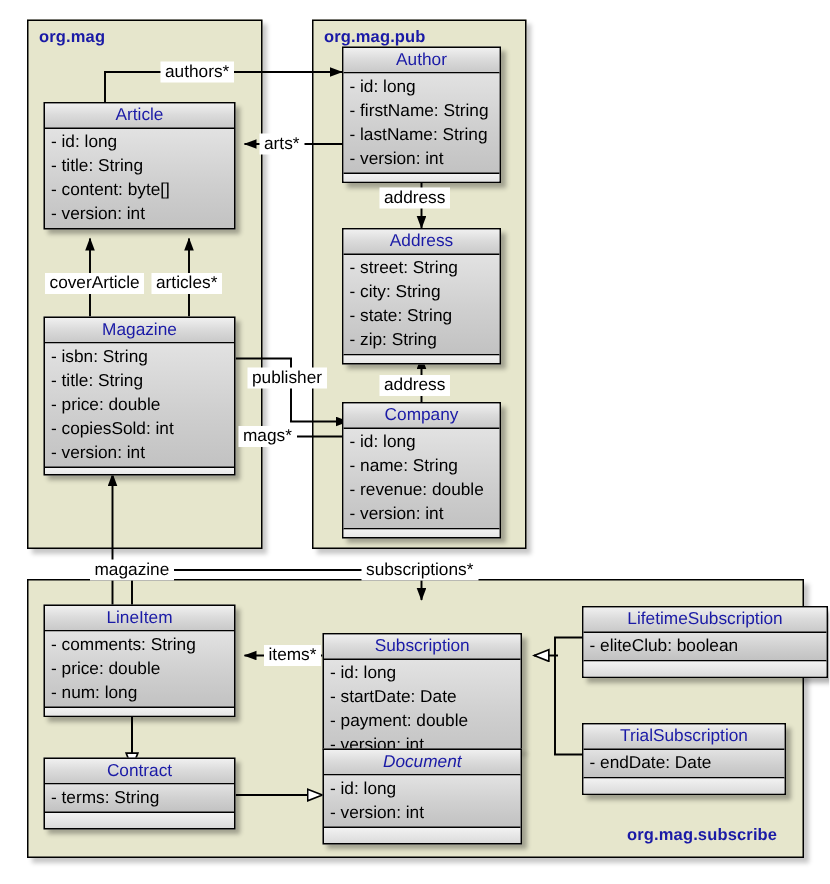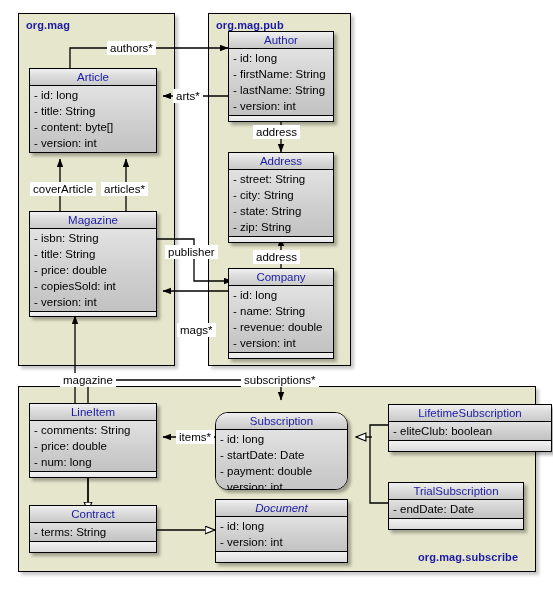--- a/index.html
+++ b/index.html
@@ -219,21 +219,21 @@
   </div>
 
   <div class="cls" style="left:29px; top:505px; width:128px; height:48px;">
     <div class="cls-name">Contract</div>
     <div class="cls-attrs">
       <div class="attr">- terms: String</div>
     </div>
     <div class="cls-ops"></div>
   </div>
 
-  <div class="cls" style="left:215px; top:412px; width:133px; height:78px;border-radius:13px;">
+  <div class="cls" style="left:215px; top:422px; width:133px; height:78px;">
     <div class="cls-name">Subscription</div>
     <div class="cls-attrs">
       <div class="attr">- id: long</div>
       <div class="attr">- startDate: Date</div>
       <div class="attr">- payment: double</div>
       <div class="attr">- version: int</div>
     </div>
     <div class="cls-ops"></div>
   </div>
 
@@ -265,21 +265,21 @@
   <div class="edge-label" style="left:107px; top:41px;">authors*</div>
 
   <div class="edge-label" style="left:173px; top:89px;">arts*</div>
 
   <div class="edge-label" style="left:253px; top:125px;">address</div>
 
   <div class="edge-label" style="left:253px; top:250px;">address</div>
 
   <div class="edge-label" style="left:165px; top:245px;">publisher</div>
 
-  <div class="edge-label" style="left:177px; top:284px;margin-top:39px;">mags*</div>
+  <div class="edge-label" style="left:159px; top:284px;">mags*</div>
 
   <div class="edge-label" style="left:30px; top:182px;">coverArticle</div>
 
   <div class="edge-label" style="left:101px; top:182px;">articles*</div>
 
   <div class="edge-label" style="left:60px; top:373px;">magazine</div>
 
   <div class="edge-label" style="left:176px; top:430px;">items*</div>
 
   <div class="edge-label" style="left:241px; top:373px;">subscriptions*</div>

